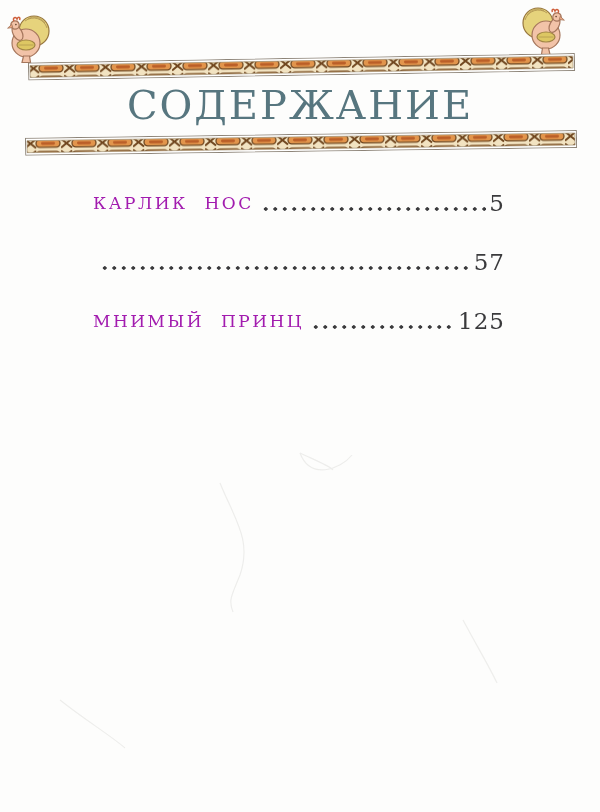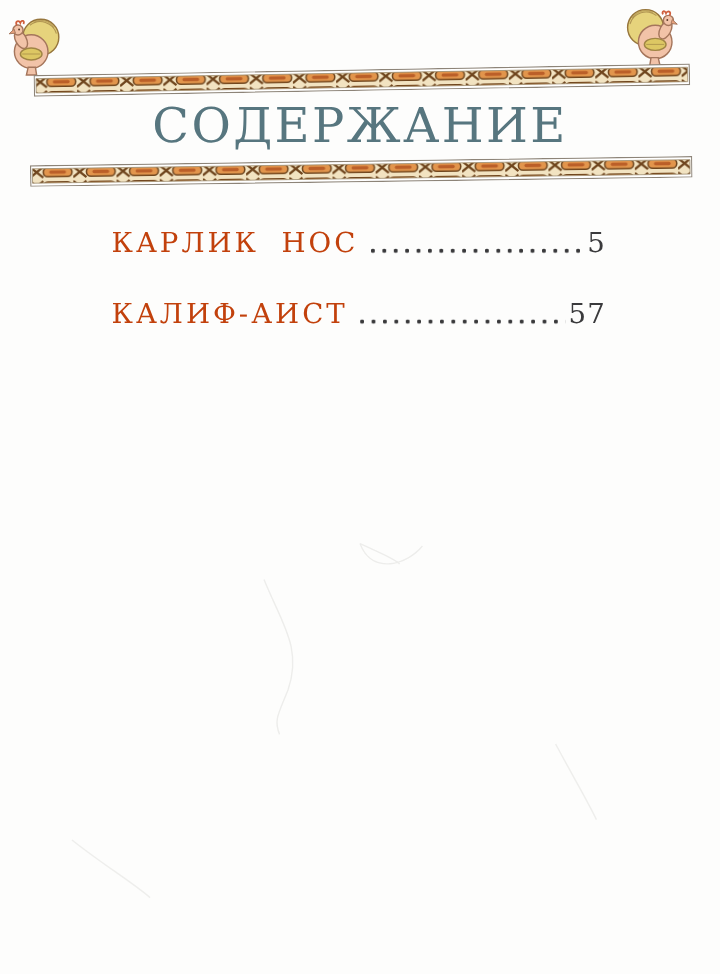--- a/index.html
+++ b/index.html
@@ -65,24 +65,24 @@
     top: 190px;
     width: 412px;
   }
   .toc-row {
     display: flex;
     align-items: flex-end;
     height: 26px;
     margin-bottom: 33px;
   }
   .toc-title {
-    font-size: 23px;
+    font-size: 17px;
     letter-spacing: 2.5px;
     word-spacing: 9px;
-    color: #c2410c;
+    color: #a21caf;
     line-height: 26px;
     white-space: nowrap;
   }
   .leader {
     flex: 1;
     height: 6px;
     margin: 0 3px 4px 7px;
     background-image: radial-gradient(circle, #3a3a3c 1.5px, rgba(0,0,0,0) 2px);
     background-size: 9.5px 6px;
     background-repeat: repeat-x;
@@ -176,25 +176,29 @@
 
   <div class="toc">
 
     <div class="toc-row">
       <span class="toc-title">КАРЛИК НОС</span>
       <span class="leader"></span>
       <span class="toc-page">5</span>
     </div>
 
     <div class="toc-row">
-      <span class="toc-title">КАЛИФ-АИСТ</span>
       <span class="leader"></span>
       <span class="toc-page">57</span>
     </div>
 
+    <div class="toc-row">
+      <span class="toc-title">МНИМЫЙ ПРИНЦ</span>
+      <span class="leader"></span>
+      <span class="toc-page">125</span>
+    </div>
 
 
   </div>
 
   <svg class="creases" width="600" height="812" viewBox="0 0 600 812" aria-hidden="true">
     <g fill="none" stroke="#ececea" stroke-width="1.2" opacity="0.9">
       <path d="M352 455 C340 470 310 480 300 453"></path>
       <path d="M220 483 C235 520 252 540 240 575 C232 595 228 600 233 612"></path>
       <path d="M300 453 C315 460 330 466 333 470"></path>
       <path d="M463 620 C478 648 490 668 497 683"></path>

